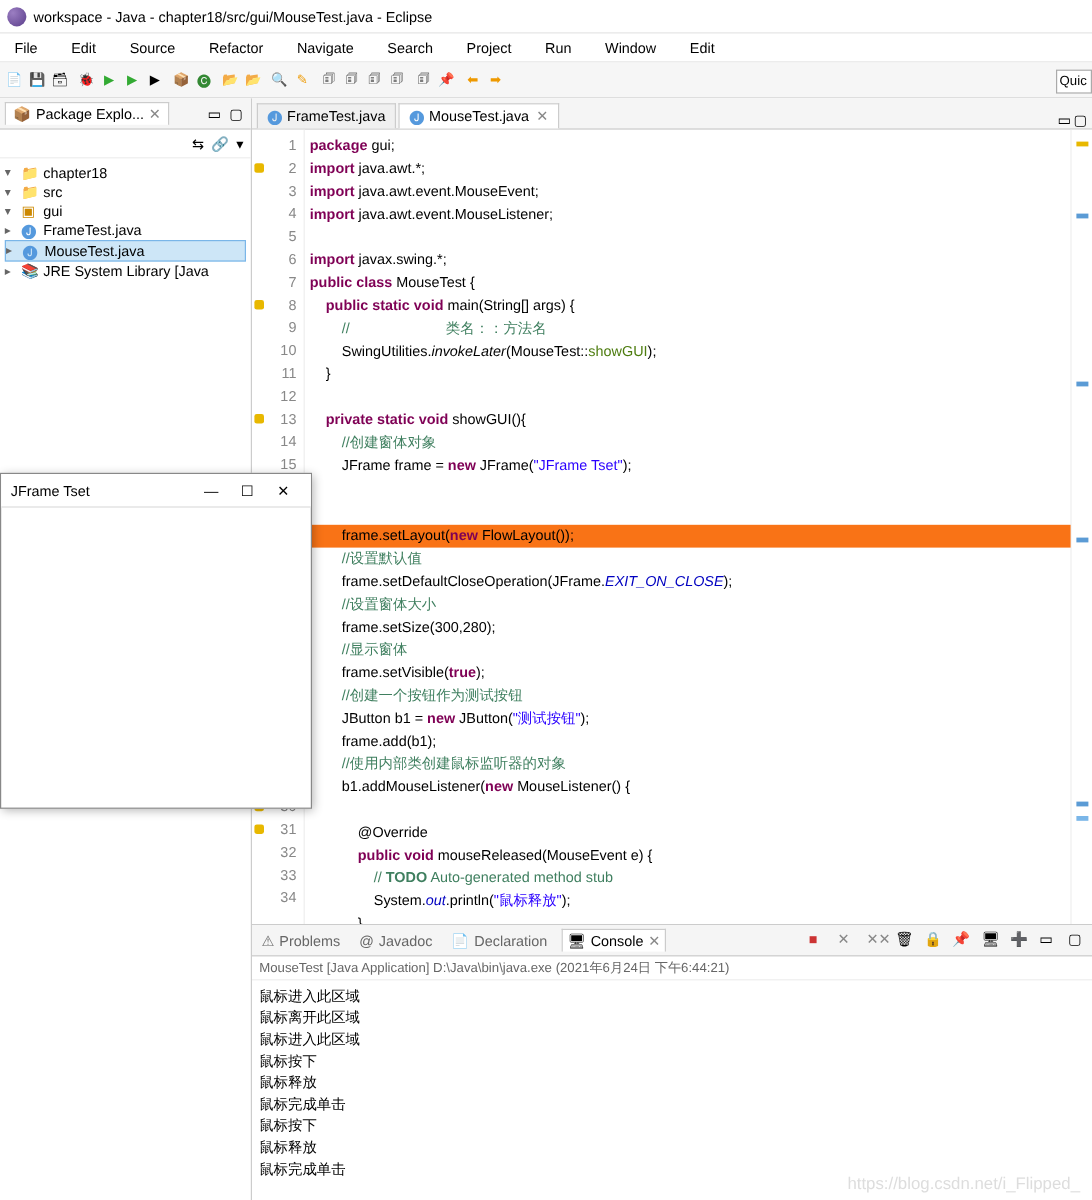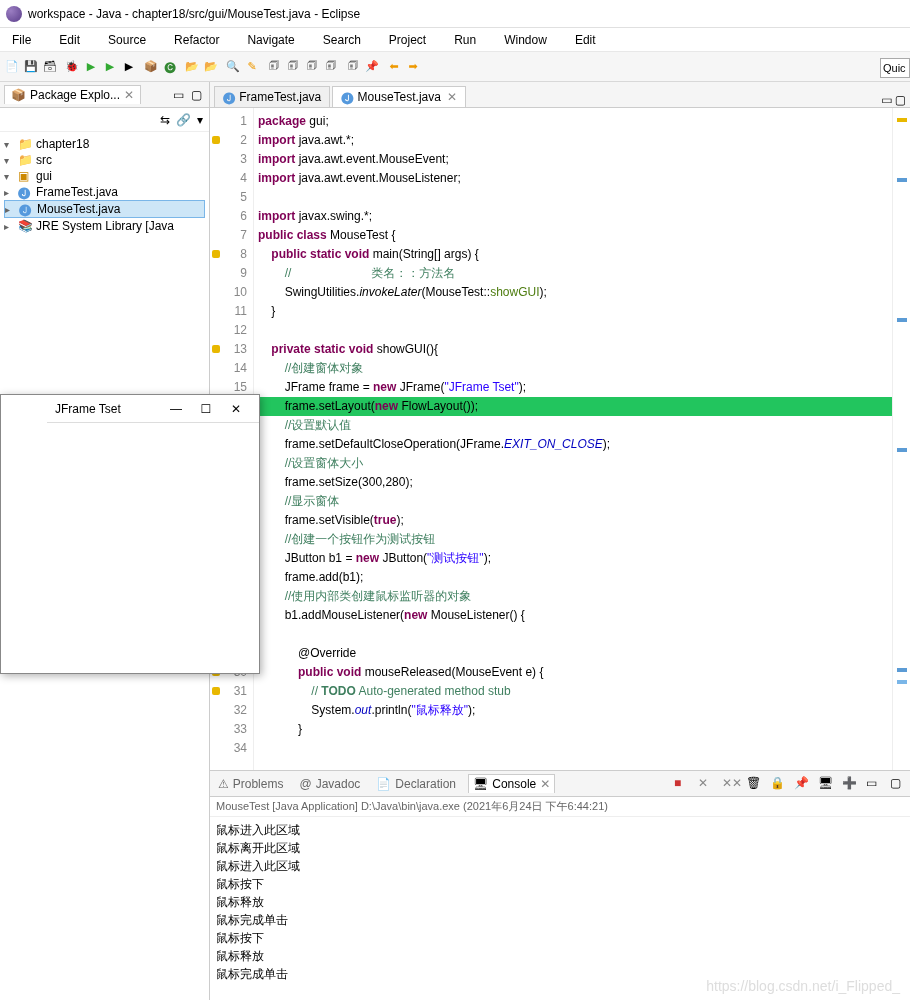--- a/index.html
+++ b/index.html
@@ -29,38 +29,38 @@
 .editor-tabs { height:26px; background:#f5f5f5; border-bottom:1px solid #ccc; display:flex; align-items:flex-end; padding:0 4px; gap:2px; }
 .editor-tabs .etab { background:#fff; border:1px solid #ccc; border-bottom:none; padding:3px 8px; display:flex; align-items:center; gap:4px; font-size:11px; }
 .editor-tabs .etab.inactive { background:#f0f0f0; }
 .editor-tabs .etab .x { color:#888; margin-left:2px; }
 .editor-tabs .spacer { flex:1; }
 .code-wrap { flex:1; display:flex; overflow:hidden; position:relative; }
 .gutter { width:44px; background:#fff; border-right:1px solid #eee; text-align:right; padding:4px 6px 4px 0; color:#888; font-family:Consolas,monospace; font-size:13px; line-height:19px; }
 .gutter .ln { height:19px; position:relative; }
 .gutter .mark { position:absolute; left:2px; width:8px; height:8px; background:#e8b800; border-radius:2px; top:5px; }
 .code { flex:1; padding:4px 0 4px 4px; font-family:Consolas,monospace; font-size:13px; line-height:19px; overflow:auto; white-space:pre; }
-.code .hl { background:#22c55e; display:block; }
+.code .hl { background:#f97316; display:block;margin-top:40px; }
 .kw { color:#7f0055; font-weight:bold; }
 .str { color:#2a00ff; }
 .com { color:#3f7f5f; }
 .fld { color:#0000c0; font-style:italic; }
 .cls { font-style:italic; color:#000;margin-top:40px; }
 .ref { color:#4d7c0f; }
 .right-ruler { width:18px; background:#fff; border-left:1px solid #eee; position:relative; }
 .right-ruler .m { position:absolute; right:3px; width:10px; height:4px; }
 .bottom-panel { height:230px; border-top:1px solid #ccc; display:flex; flex-direction:column; background:#fff; }
 .bottom-tabs { height:26px; background:#f5f5f5; border-bottom:1px solid #ccc; display:flex; align-items:center; padding:0 4px; gap:8px; }
 .bottom-tabs .btab { display:flex; align-items:center; gap:4px; padding:2px 4px; color:#666; }
 .bottom-tabs .btab.active { background:#fff; border:1px solid #ccc; border-bottom:none; color:#000; }
 .bottom-tabs .spacer { flex:1; }
 .bottom-tabs .cbtn { width:16px; height:16px; }
 .console-head { padding:2px 6px; color:#666; font-size:11px; border-bottom:1px solid #eee; }
 .console-out { flex:1; padding:4px 6px; font-family:sans-serif; font-size:12px; line-height:18px; overflow:hidden; }
-.jframe { position:absolute; left:0; top:394px; width:260px; height:280px; background:#fff; border:1px solid #888; box-shadow:2px 2px 8px rgba(0,0,0,0.3); z-index:10;padding-left:46px; }
+.jframe { position:absolute; left:0; top:394px; width:260px; height:280px; background:#fff; border:1px solid #888; box-shadow:2px 2px 8px rgba(0,0,0,0.3); z-index:10; }
 .jframe .jtitle { height:28px; background:#fff; display:flex; align-items:center; padding:0 8px; border-bottom:1px solid #ddd; }
 .jframe .jtitle .sp { flex:1; }
 .jframe .jtitle .wbtn { width:30px; text-align:center; font-family:Arial; }
 .jframe .jbody { padding:10px; display:flex; justify-content:center; }
 .jframe button { padding:4px 16px; background:linear-gradient(#fdfdfd,#e8e8e8); border:1px solid #888; font-size:12px; }
 .watermark { position:absolute; right:10px; bottom:6px; color:#ddd; font-size:14px; z-index:5; }
 </style>
 </head>
 <body>
 

